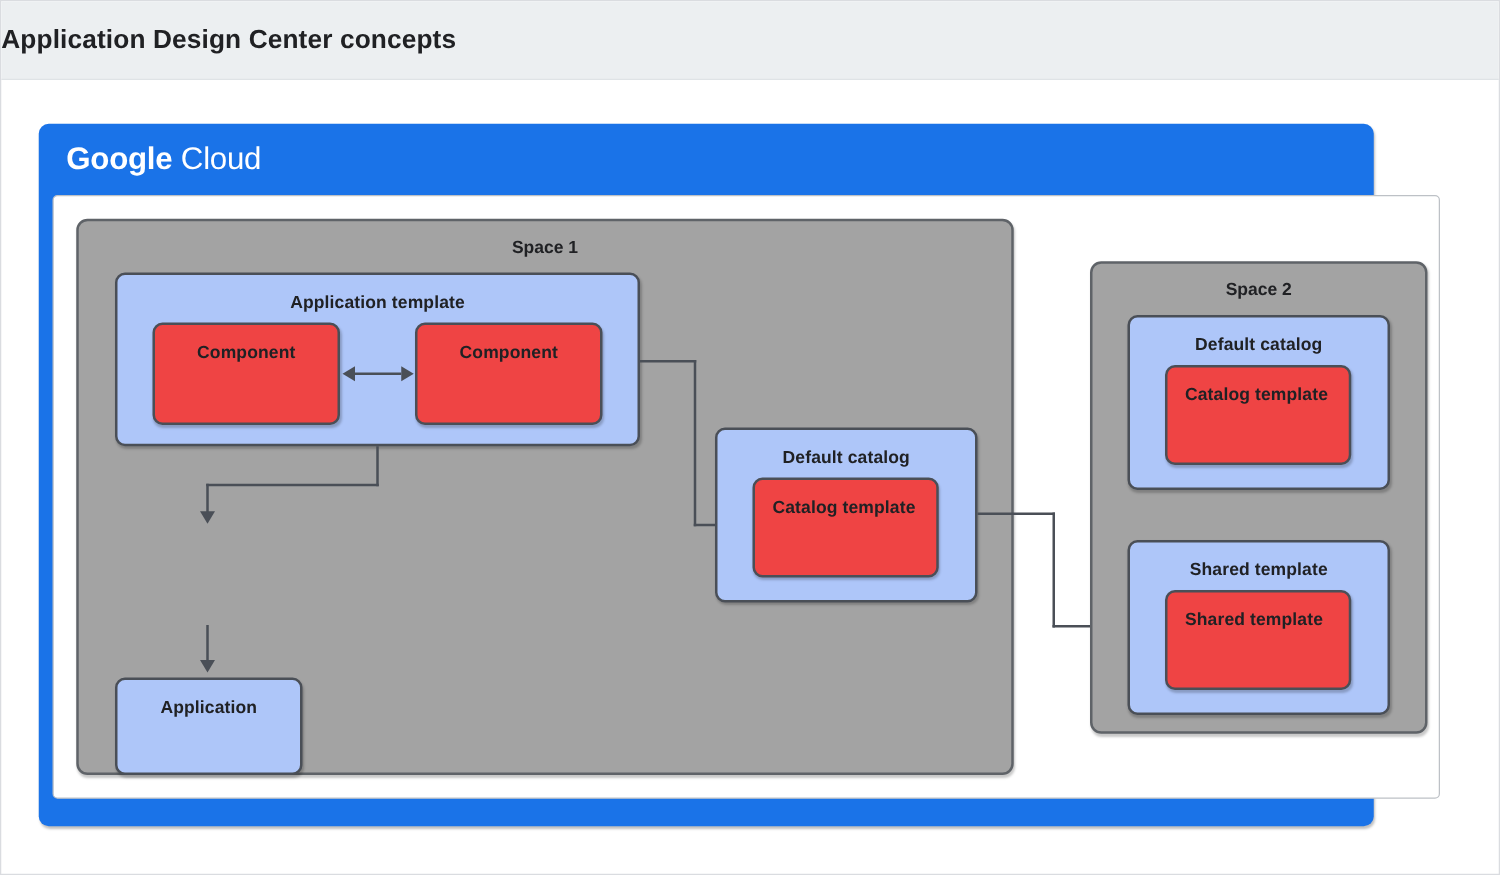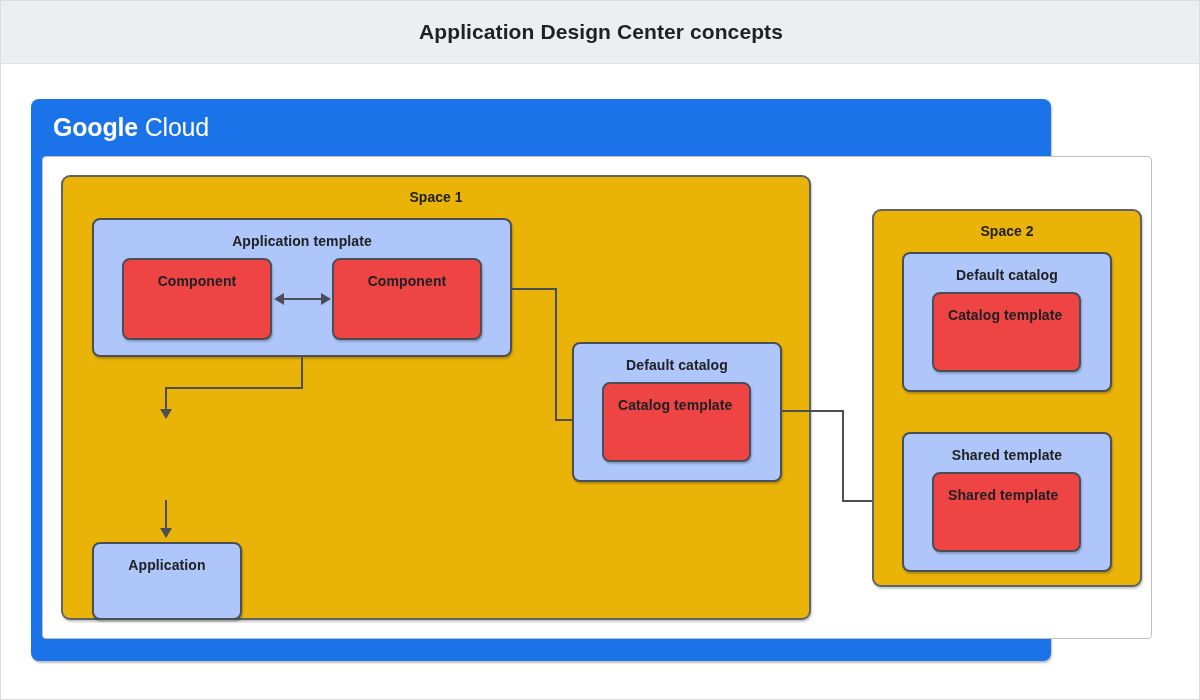--- a/index.html
+++ b/index.html
@@ -33,36 +33,37 @@
     border-bottom: 1px solid #dfe3e6;
     box-sizing: border-box;
   }
   .header-title {
     position: absolute;
     left: 0;
     top: 0;
     width: 1200px;
     height: 62px;
     line-height: 62px;
-    text-align: center;
+    text-align: left;
     font-size: 21px;
     font-weight: bold;
     color: #202124;
     letter-spacing: .1px;
   }
   
   .cloud-frame {
     position: absolute;
     left: 30px;
     top: 98px;
     width: 1020px;
     height: 562px;
     background: #1a73e8;
     border-radius: 8px;
     box-shadow: 1px 2px 2px rgba(0,0,0,.25);
+    padding-left: 48px;
   }
   .cloud-logo {
     position: absolute;
     left: 22px;
     top: 14px;
     font-size: 25px;
     color: #ffffff;
     white-space: nowrap;
     letter-spacing: -.2px;
   }
@@ -75,21 +76,21 @@
     width: 1110px;
     height: 483px;
     background: #ffffff;
     border: 1px solid #bdc1c6;
     border-radius: 4px;
     box-sizing: border-box;
   }
   
   .space-box {
     position: absolute;
-    background: #eab308;
+    background: #a3a3a3;
     border: 2px solid #5f6368;
     border-radius: 9px;
     box-sizing: border-box;
     box-shadow: 1px 2px 2px rgba(0,0,0,.22);
   }
   .space-label {
     position: absolute;
     left: 0;
     top: 12px;
     width: 100%;

